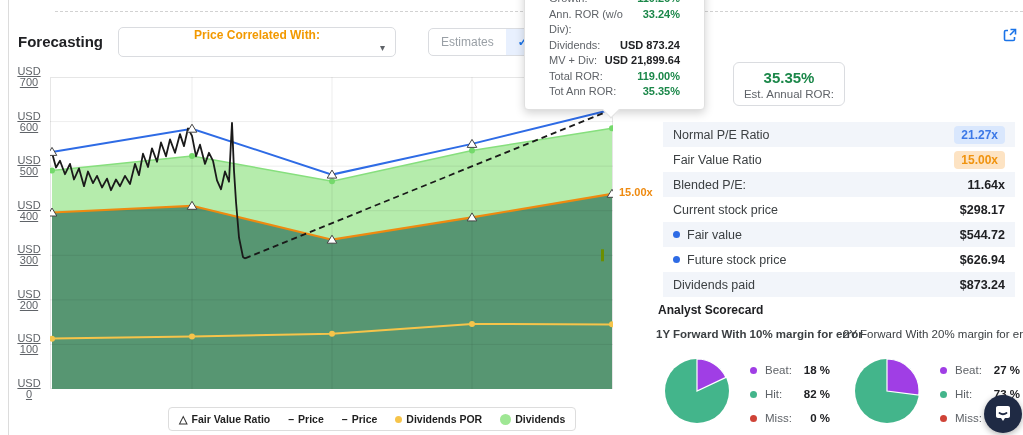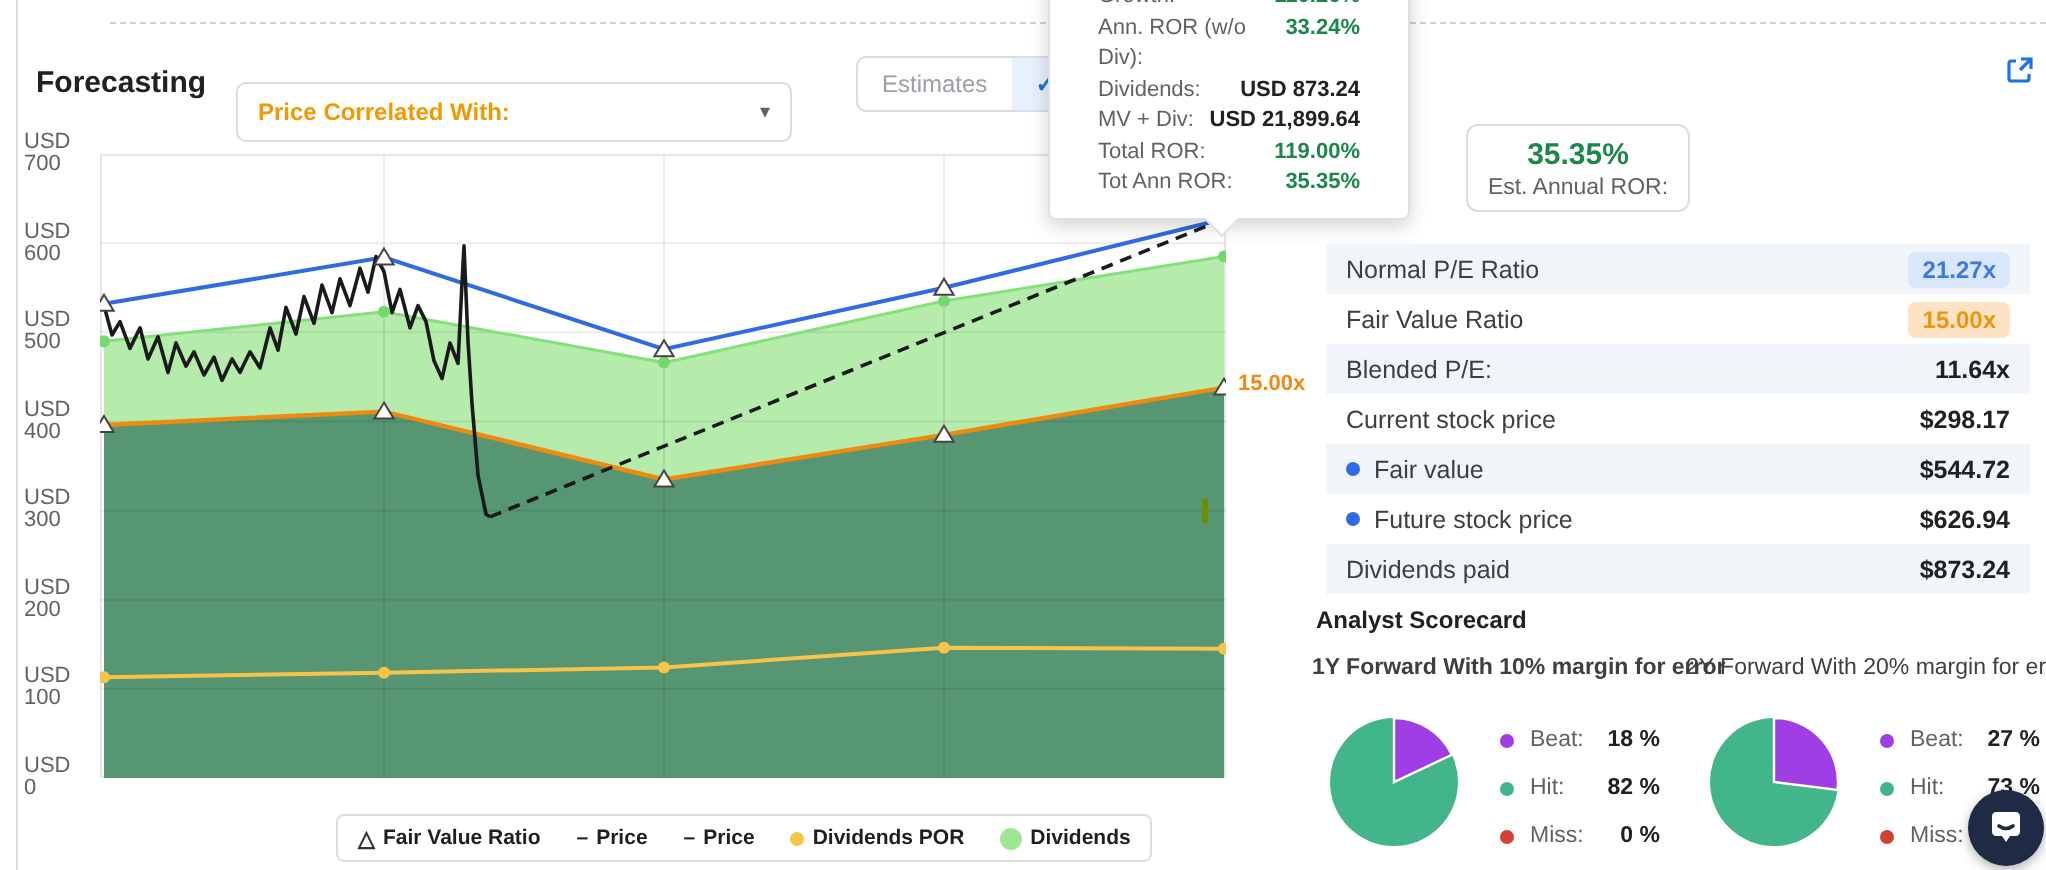--- a/index.html
+++ b/index.html
@@ -5,38 +5,38 @@
   * { margin:0; padding:0; box-sizing:border-box; }
   html,body { width:1023px; height:435px; overflow:hidden; background:#fff;
     font-family:"Liberation Sans", sans-serif; }
   #app { position:relative; width:1023px; height:435px; background:#fff; }
 
   .left-border { position:absolute; left:8px; top:0; width:1px; height:435px; background:#dcdcdc; }
   .top-divider { position:absolute; left:55px; right:0; top:11px; border-top:1px dashed #d2d2d2; }
 
   .page-title { position:absolute; left:18px; top:33px; font-size:15px; font-weight:bold; color:#202124; }
 
-  .dropdown { position:absolute; left:118px; top:41px; width:278px; height:30px; background:#fff;
+  .dropdown { position:absolute; left:118px; top:27px; width:278px; height:30px; background:#fff;
     border:1px solid #dadce0; border-radius:5px; display:flex; align-items:center; padding:0 10px;
-    font-size:12px; cursor:pointer; }
+    font-size:12px; cursor:pointer;flex-direction:column; }
   .dropdown .dd-label { color:#f29900; font-weight:bold; white-space:pre; }
   .dropdown .dd-value { color:#202124; font-weight:bold; margin-left:4px; }
   .dropdown .caret { margin-left:auto; color:#5f6368; font-size:10px; }
 
   .segmented { position:absolute; left:428px; top:28px; height:28px; display:flex;
     border:1px solid #dadce0; border-radius:5px; overflow:hidden; background:#fff; }
   .segment { display:flex; align-items:center; padding:0 12px; font-size:12px; color:#9aa0a6; cursor:pointer; }
   .segment.selected { background:#e8f0fe; color:#1a73e8; font-weight:bold; }
   .segment.selected .check { margin-right:6px; font-size:12px; }
 
   .ext-icon { position:absolute; left:1002px; top:27px; width:16px; height:16px; cursor:pointer; }
 
   
-  .y-label { position:absolute; width:34px; left:12px; text-align:left; font-size:11px;
-    line-height:11px; color:#5f6368; }
+  .y-label { position:absolute; width:34px; left:12px; text-align:center; font-size:11px;
+    line-height:11px; color:#5f6368;text-decoration:underline; }
   #chart-svg { position:absolute; left:50px; top:77px; }
   .end-ratio-label { position:absolute; left:619px; top:186px; font-size:11px; font-weight:bold; color:#ee8a10; }
 
   .chart-legend { position:absolute; left:168px; top:407px; height:24px; display:flex; align-items:center;
     gap:18px; padding:0 10px; border:1px solid #ddd; border-radius:4px; background:#fff; }
   .legend-item { display:flex; align-items:center; gap:4px; font-size:10.5px; font-weight:bold;
     color:#1f1f1f; cursor:pointer; white-space:nowrap; }
   .lg-triangle { font-size:11px; color:#333; }
   .lg-dash { font-weight:900; color:#222; }
   .lg-dot { border-radius:50%; display:inline-block; }

